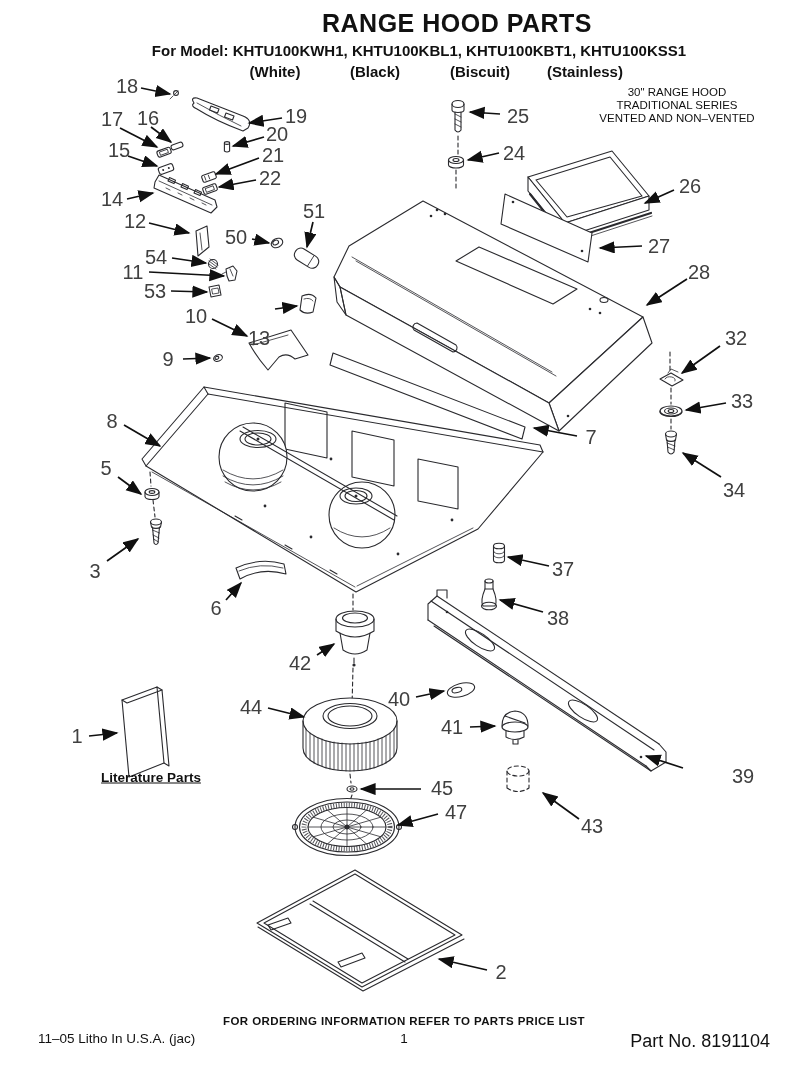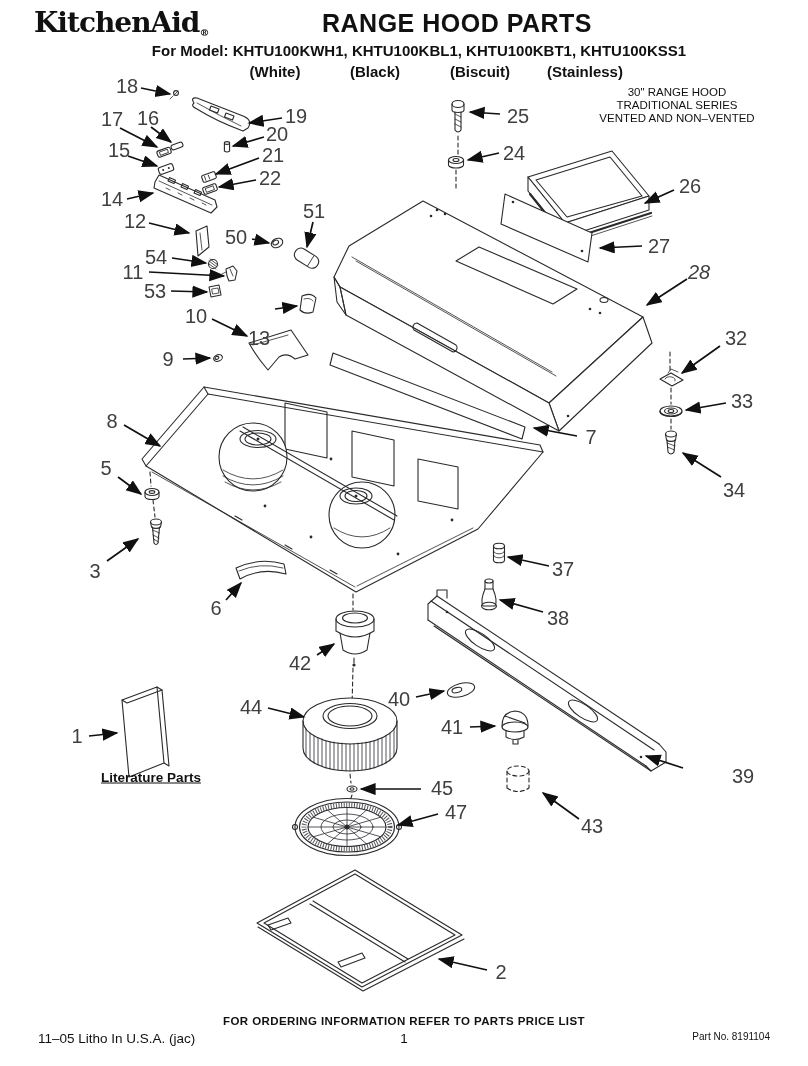--- a/index.html
+++ b/index.html
@@ -18,35 +18,34 @@
          text-align:center;font-size:11.5px;line-height:13px;white-space:nowrap;}
   .callout{position:absolute;transform:translate(-50%,-50%);font-size:20px;
          font-family:"Liberation Sans",sans-serif;color:#404040;white-space:nowrap;}
   .literature{position:absolute;left:151px;top:777px;transform:translate(-50%,-50%);
          font-size:13.5px;font-weight:bold;text-decoration:underline;white-space:nowrap;}
   .art{position:absolute;left:0;top:0;}
   .ordering{position:absolute;left:404px;top:1015px;transform:translateX(-50%);
          font-size:11.5px;font-weight:bold;letter-spacing:.4px;white-space:nowrap;}
   .litho{position:absolute;left:38px;top:1031px;font-size:13.5px;}
   .pagenum{position:absolute;left:404px;top:1031px;transform:translateX(-50%);font-size:13.5px;}
-  .partno{position:absolute;right:38px;top:1031px;font-size:10px;}
+  .partno{position:absolute;right:38px;top:1031px;font-size:18px;}
   .ln{fill:none;stroke:#2a2a2e;stroke-width:1.1;stroke-linejoin:round;stroke-linecap:round;}
   .fw{fill:#fff;}
   .thk{stroke-width:2.2;}
   .thin{stroke-width:.8;}
   .dash{stroke-dasharray:4 3;}
   .dot{fill:#2a2a2e;stroke:none;}
   .arrow{stroke:#101010;stroke-width:1.7;fill:none;}
 </style>
 </head>
 <body>
 
 <div class="page">
 
-  <div class="logo"><span>KitchenAid</span><span class="reg">®</span></div>
   <div class="title">RANGE HOOD PARTS</div>
   <div class="model-line">For Model: KHTU100KWH1, KHTU100KBL1, KHTU100KBT1, KHTU100KSS1</div>
   <div class="layer">
       <div class="color-label" style="left: 275px; top: 71px;">(White)</div>
       <div class="color-label" style="left: 375px; top: 71px;">(Black)</div>
       <div class="color-label" style="left: 480px; top: 71px;">(Biscuit)</div>
       <div class="color-label" style="left: 585px; top: 71px;">(Stainless)</div>
     </div>
   <div class="product-info">
       <div class="pi-line">30" RANGE HOOD</div>
@@ -407,21 +406,21 @@
       <div class="callout" style="left: 156px; top: 257px;">54</div>
       <div class="callout" style="left: 133px; top: 272px;">11</div>
       <div class="callout" style="left: 155px; top: 291px;">53</div>
       <div class="callout" style="left: 259px; top: 310px; margin-top: 28px;">13</div>
       <div class="callout" style="left: 196px; top: 316px;">10</div>
       <div class="callout" style="left: 168px; top: 359px;">9</div>
       <div class="callout" style="left: 518px; top: 116px; text-align: right;">25</div>
       <div class="callout" style="left: 514px; top: 153px;">24</div>
       <div class="callout" style="left: 690px; top: 186px;">26</div>
       <div class="callout" style="left: 659px; top: 246px;">27</div>
-      <div class="callout" style="left: 699px; top: 272px; font-style: italic;">28</div>
+      <div class="callout" style="left: 699px; top: 272px;">28</div>
       <div class="callout" style="left: 736px; top: 338px;">32</div>
       <div class="callout" style="left: 742px; top: 401px;">33</div>
       <div class="callout" style="left: 734px; top: 490px;">34</div>
       <div class="callout" style="left: 591px; top: 437px;">7</div>
       <div class="callout" style="left: 112px; top: 421px;">8</div>
       <div class="callout" style="left: 106px; top: 468px;">5</div>
       <div class="callout" style="left: 95px; top: 571px;">3</div>
       <div class="callout" style="left: 216px; top: 608px;">6</div>
       <div class="callout" style="left: 563px; top: 569px;">37</div>
       <div class="callout" style="left: 558px; top: 618px; text-align: right;">38</div>

